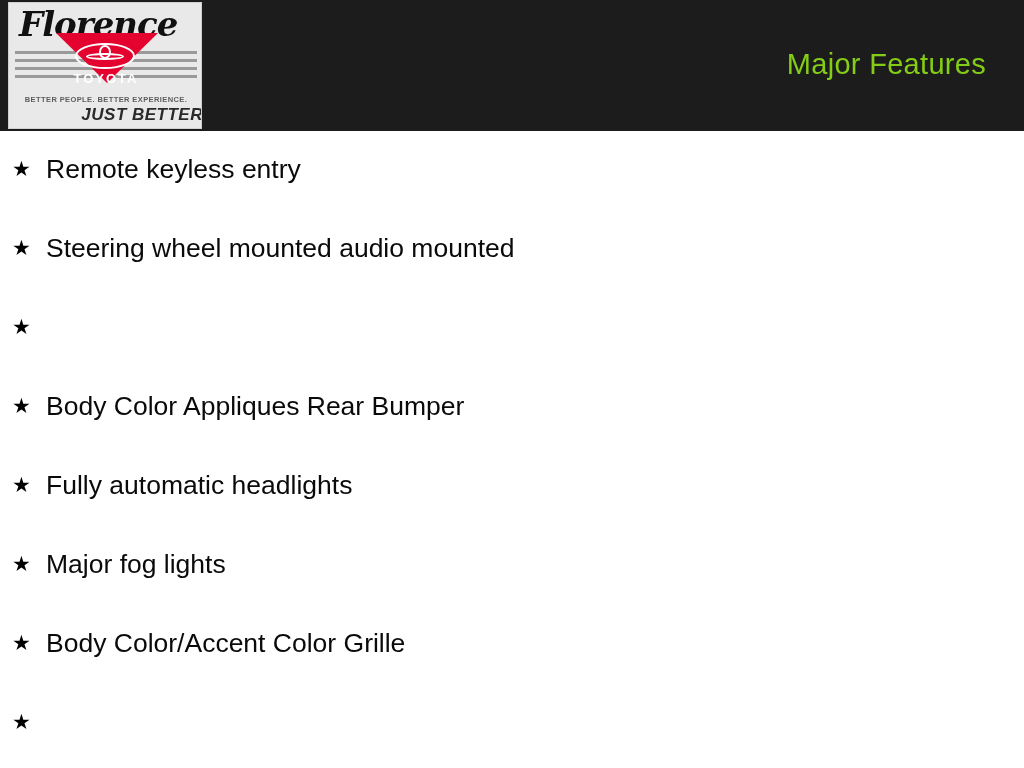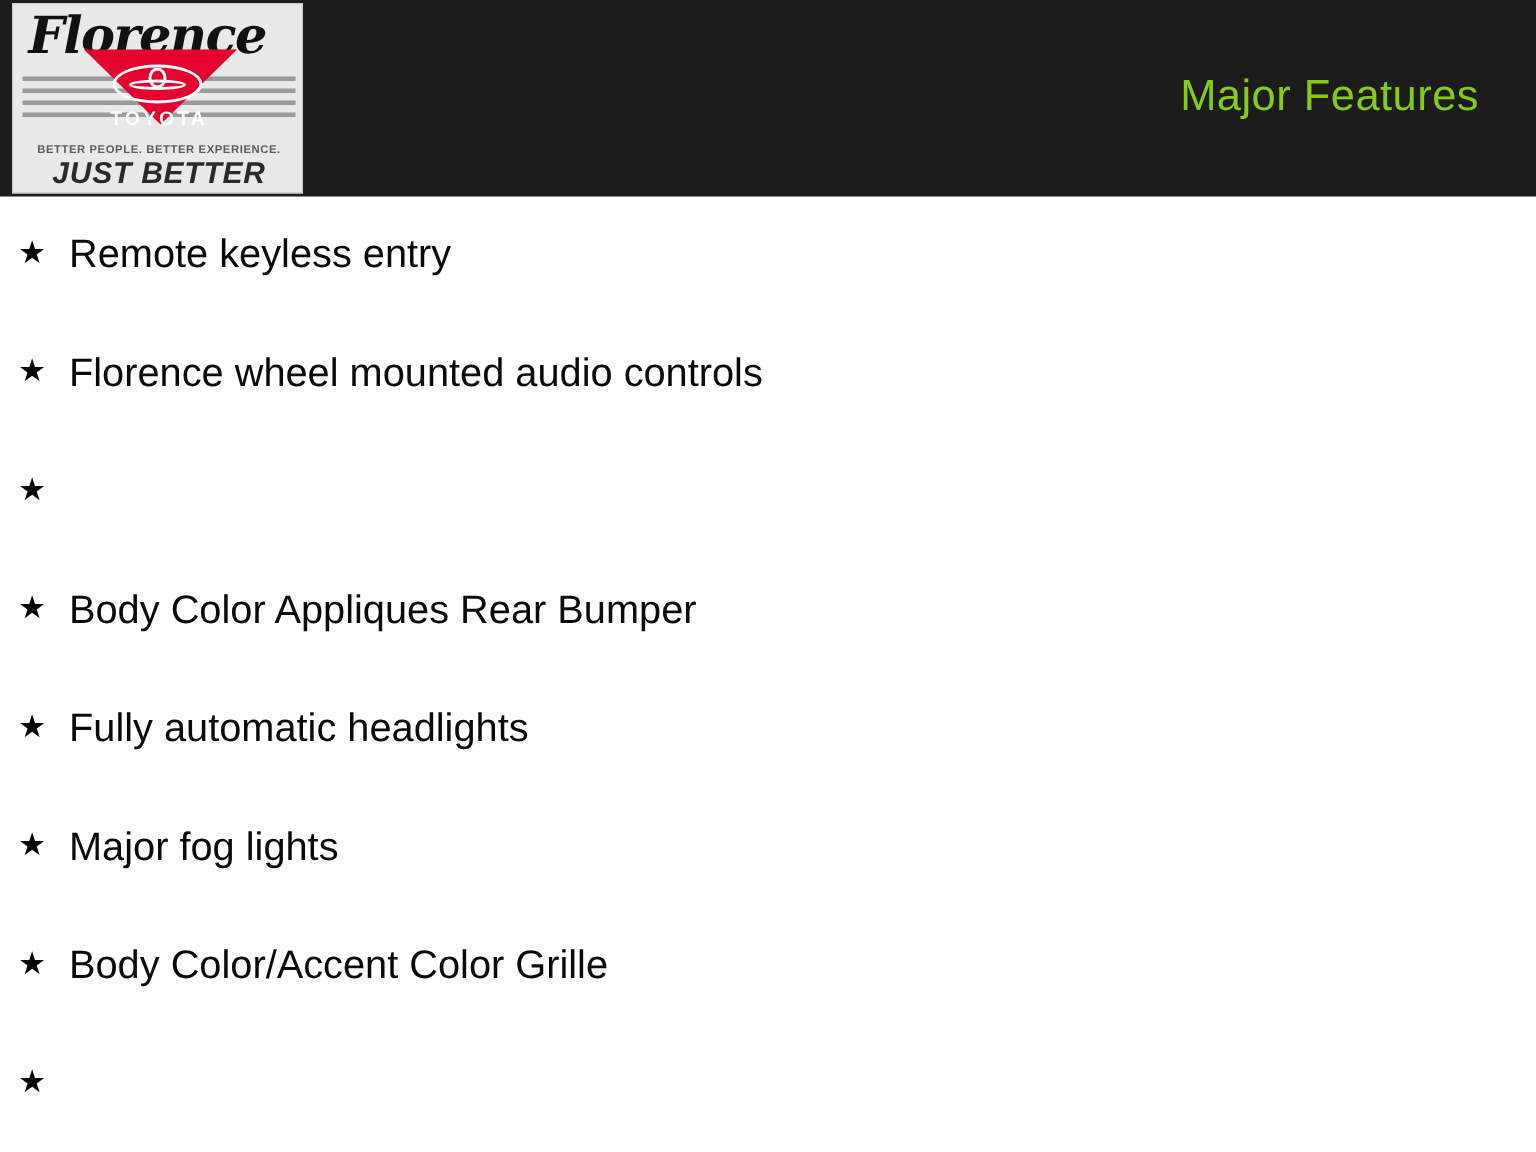--- a/index.html
+++ b/index.html
@@ -158,23 +158,23 @@
     font-size: 7.5px;
     letter-spacing: 0.4px;
     font-weight: bold;
   }
 
   .logo-tag-big {
     position: absolute;
     left: 0;
     top: 102px;
     width: 194px;
-    text-align: center;
+    text-align: right;
     color: #2a2a2a;
-    font-size: 20px;
+    font-size: 17px;
     font-style: italic;
     font-weight: bold;
     letter-spacing: 0.5px;
   }
 
   
   .features {
     position: absolute;
     left: 0;
     top: 131px;
@@ -242,21 +242,21 @@
 
   <div class="features">
 
     <div class="feature-item">
       <span class="bullet">★</span>
       <span class="feature-text">Remote keyless entry</span>
     </div>
 
     <div class="feature-item">
       <span class="bullet">★</span>
-      <span class="feature-text">Florence wheel mounted audio controls</span>
+      <span class="feature-text">Steering wheel mounted audio mounted</span>
     </div>
 
     <div class="feature-item">
       <span class="bullet">★</span>
     </div>
 
     <div class="feature-item">
       <span class="bullet">★</span>
       <span class="feature-text">Body Color Appliques Rear Bumper</span>
     </div>

